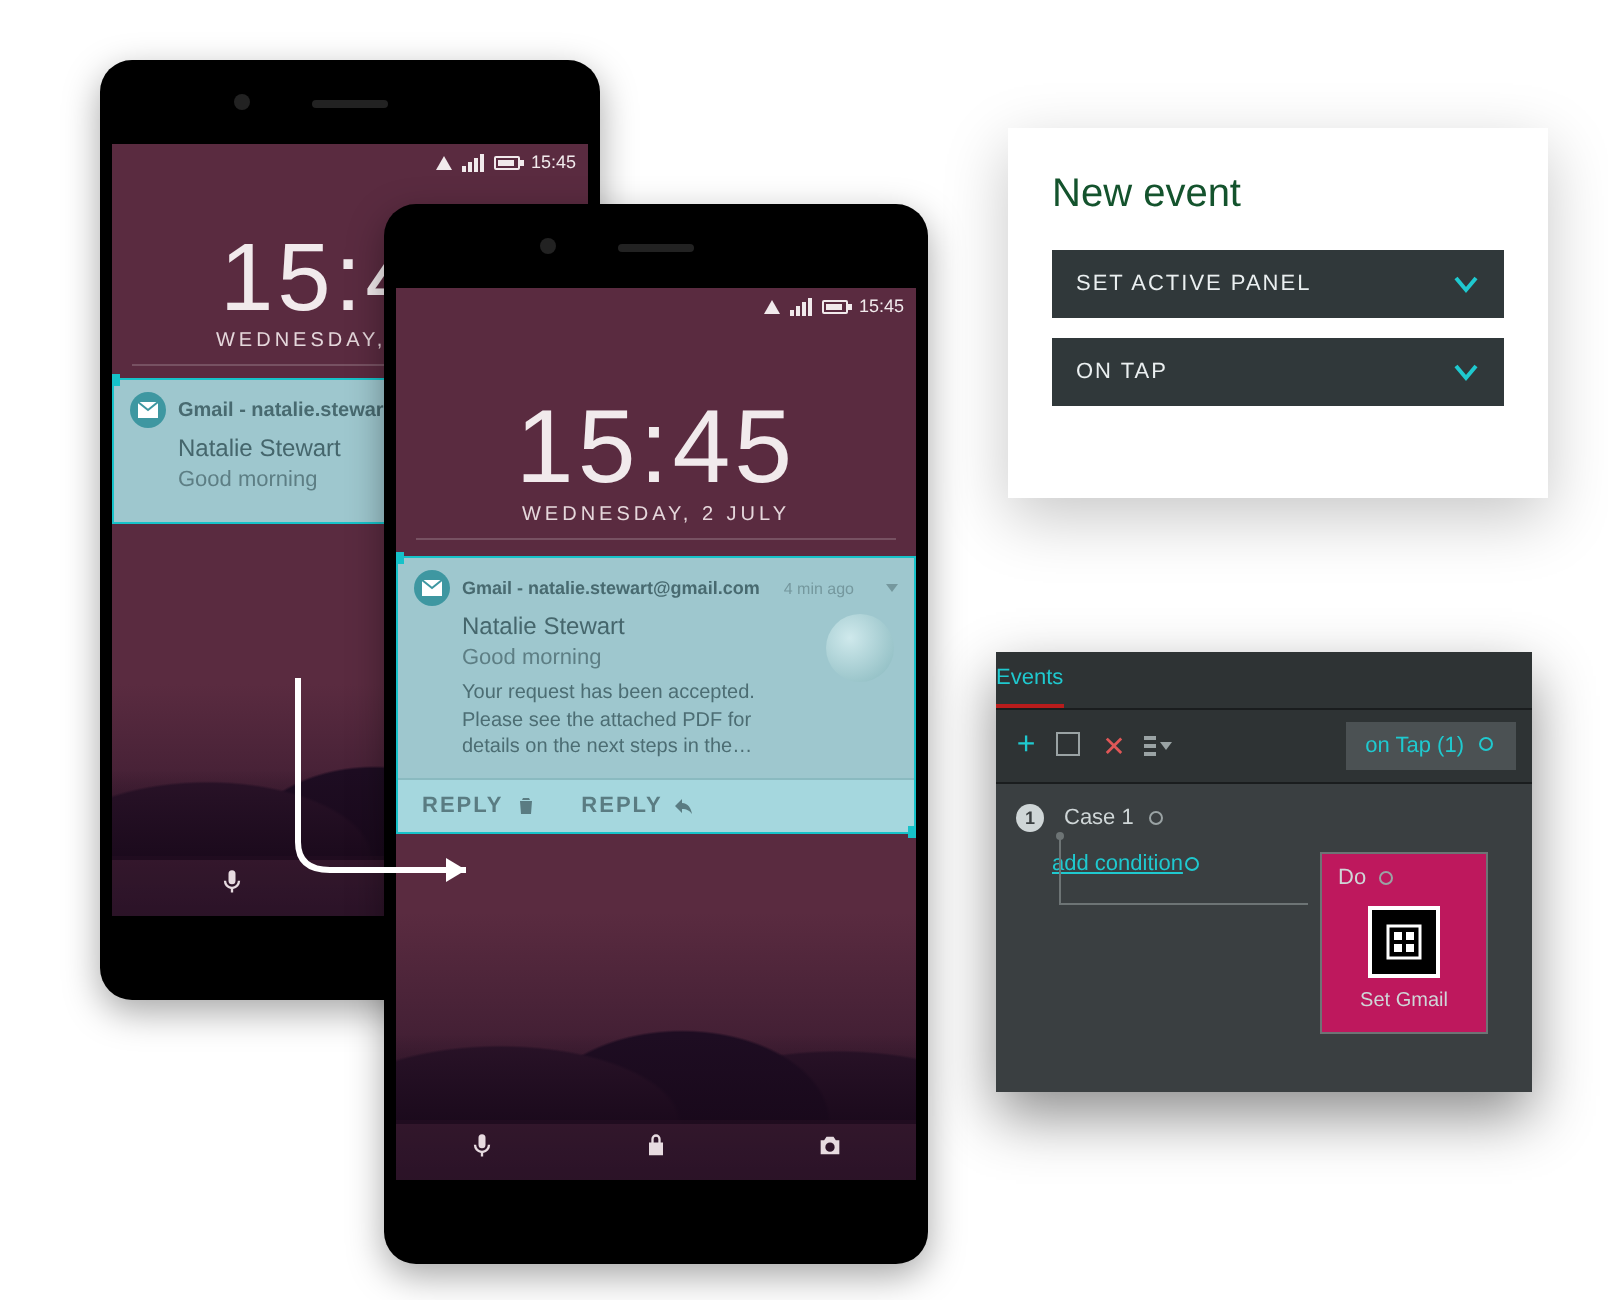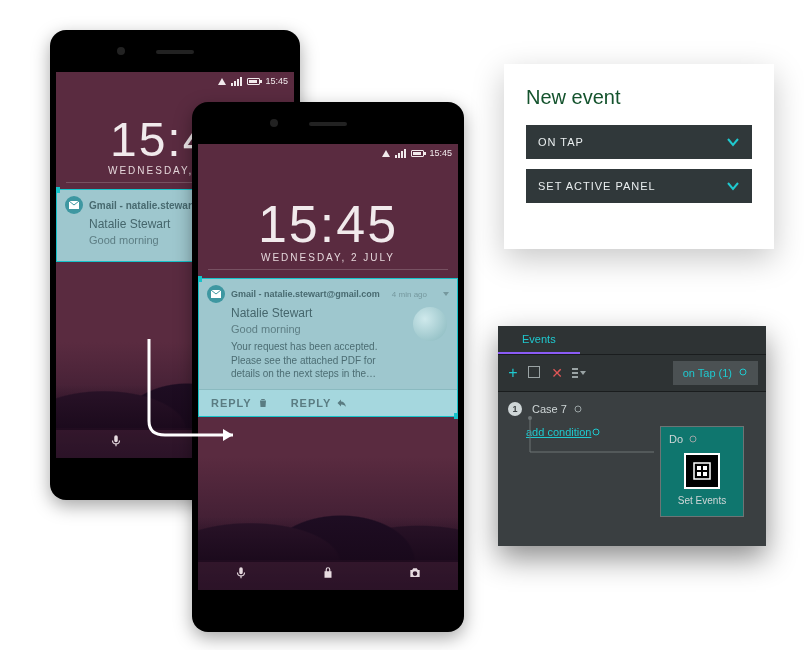--- a/index.html
+++ b/index.html
@@ -109,21 +109,21 @@
   .dd .ddchev{ width:14px;height:14px; }
   .dd .ddchev polyline{ stroke:#1fc9cf; stroke-width:2; fill:none; }
 
   
   .evtpanel{
     position:absolute; right:38px; top:326px; width:268px; height:220px;
     background:#3a3f41; box-shadow:0 12px 28px rgba(0,0,0,.45);
     color:#cfd6d7; font-size:11px;
   }
   .evttabs{display:flex;border-bottom:1px solid #1a1d1e;background:#2e3334;}
-  .evttab{padding:7px 24px;color:#1fc9cf;border-bottom:2px solid #8b5cf6;}
+  .evttab{padding:7px 0;color:#1fc9cf;border-bottom:2px solid #b91c1c;}
   .evtools{display:flex;align-items:center;gap:8px;padding:6px 8px;background:#2e3334;border-bottom:1px solid #1a1d1e;}
   .evtools .ico{width:14px;height:14px;display:flex;align-items:center;justify-content:center;}
   .evtools .plus{color:#1fc9cf;font-size:16px;font-weight:300;line-height:1;}
   .evtools .dup{border:1px solid #9aa3a4;width:10px;height:10px;position:relative;}
   .evtools .dup::after{content:"";position:absolute;left:-3px;top:-3px;width:10px;height:10px;border:1px solid #9aa3a4;background:#2e3334;}
   .evtools .x{color:#e05757;font-size:14px;}
   .evtools .list{width:13px;height:10px;display:flex;flex-direction:column;justify-content:space-between;}
   .evtools .list span{height:2px;background:#9aa3a4;}
   .evtools .listwrap{display:flex;align-items:center;gap:2px;}
   .evtools .dnchev{width:0;height:0;border-left:3px solid transparent;border-right:3px solid transparent;border-top:4px solid #9aa3a4;}
@@ -132,21 +132,21 @@
   .gear circle{fill:none;stroke:#9aa3a4;stroke-width:1;}
   .gear.teal circle{stroke:#1fc9cf;}
 
   .evbody{position:relative;padding:10px;}
   .casebadge{width:14px;height:14px;border-radius:50%;background:#cfd6d7;color:#3a3f41;display:inline-flex;align-items:center;justify-content:center;font-size:9px;font-weight:700;margin-right:4px;}
   .caserow{display:flex;align-items:center;gap:6px;margin-bottom:10px;}
   .addc{color:#1fc9cf;text-decoration:underline;margin-left:18px;display:inline-flex;align-items:center;gap:0;}
   .dobox{
     position:absolute; right:22px; top:34px; width:84px;
     border:1px solid #6d7475; padding:6px 8px 10px; text-align:center;
-    background:#0f766e;
+    background:#be185d;
   }
   .dobox .dohead{display:flex;align-items:center;gap:5px;font-size:11px;color:#cfd6d7;margin-bottom:8px;}
   .setactive{
     width:36px;height:36px;border:2px solid #fff;background:#000;margin:0 auto 6px;
     display:flex;align-items:center;justify-content:center;
   }
   .setactive svg{width:18px;height:18px;}
   .connector{
     position:absolute;left:26px;top:20px;width:140px;height:60px;
   }
@@ -273,27 +273,27 @@
 </div>
 
 <svg class="arrow" viewBox="0 0 110 120">
   <path d="M12 4 V86 Q12 100 28 100 H96" fill="none" stroke="#fff" stroke-width="3"></path>
   <path d="M96 100 l-10 -6 v12 z" fill="#fff"></path>
 </svg>
 
 <div class="newevt">
   <h2>New event</h2>
   <div class="dd">
-    <span>ON TAP</span>
+    <span>SET ACTIVE PANEL</span>
     <svg class="ddchev" viewBox="0 0 14 14">
         <polyline points="2,4 7,10 12,4"></polyline>
       </svg>
   </div>
   <div class="dd">
-    <span>SET ACTIVE PANEL</span>
+    <span>ON TAP</span>
     <svg class="ddchev" viewBox="0 0 14 14">
         <polyline points="2,4 7,10 12,4"></polyline>
       </svg>
   </div>
 </div>
 
 <div class="evtpanel">
   <div class="evttabs">
     <div class="evttab">Events</div>
   </div>
@@ -318,21 +318,21 @@
         </svg>
     </div>
   </div>
   <div class="evbody">
     <svg class="connector" viewBox="0 0 140 60">
       <path d="M6 6 V40 H130" fill="none" stroke="#6d7475" stroke-width="1"></path>
       <circle cx="6" cy="6" r="2" fill="#6d7475"></circle>
     </svg>
     <div class="caserow">
       <span class="casebadge">1</span>
-      <span>Case 7</span>
+      <span>Case 1</span>
       <svg class="gear" viewBox="0 0 10 10">
           <circle cx="5" cy="5" r="3"></circle>
         </svg>
     </div>
     <div class="addc">
       <span>add condition</span>
       <svg class="gear teal" viewBox="0 0 10 10">
           <circle cx="5" cy="5" r="3"></circle>
         </svg>
     </div>
@@ -346,16 +346,16 @@
       </div>
       <div class="setactive">
         <svg viewBox="0 0 18 18">
             <rect x="1" y="1" width="16" height="16" fill="none" stroke="#fff" stroke-width="1.5"></rect>
             <rect x="4" y="4" width="4" height="4" fill="#fff"></rect>
             <rect x="10" y="4" width="4" height="4" fill="#fff"></rect>
             <rect x="4" y="10" width="4" height="4" fill="#fff"></rect>
             <rect x="10" y="10" width="4" height="4" fill="#fff"></rect>
           </svg>
       </div>
-      <div style="font-size:10px;">Set Events</div>
+      <div style="font-size:10px;">Set Gmail</div>
     </div>
   </div>
 </div>
 
 </body></html>

